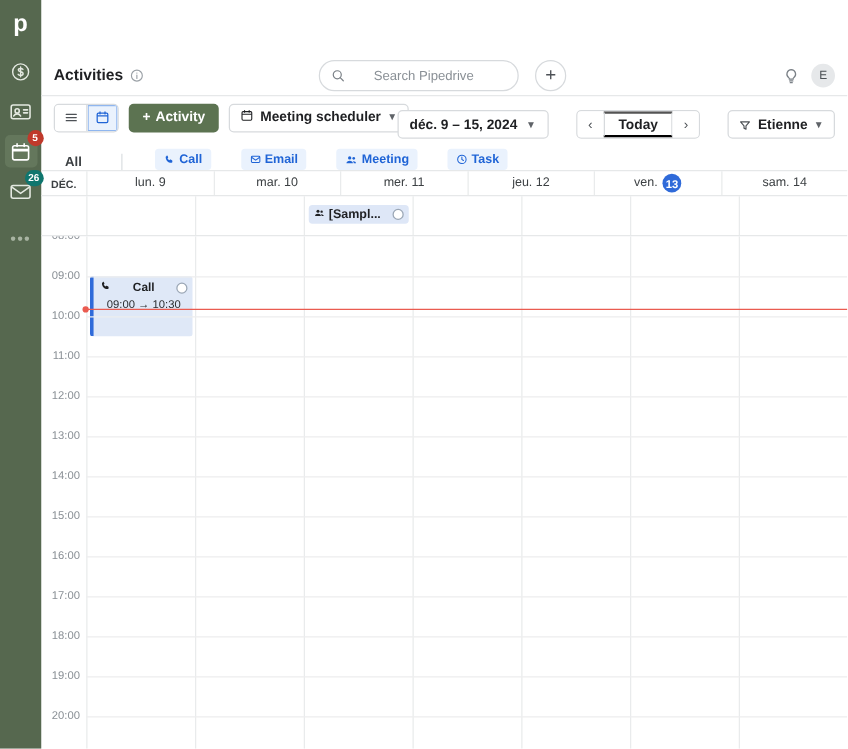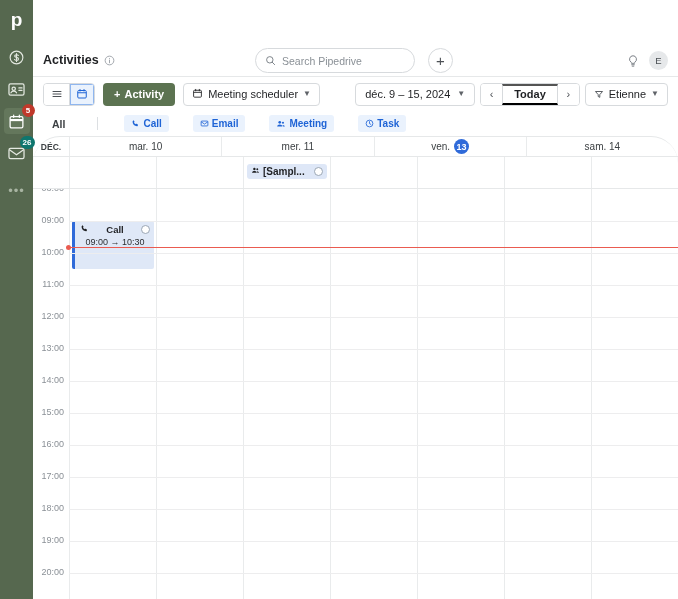--- a/index.html
+++ b/index.html
@@ -62,21 +62,21 @@
   }
   .page-title {
     font-size: 12.5px; font-weight: bold; color: #1f2023;
     margin-right: 5px;
   }
   .info-icon { color: #9aa0a6; display: flex; align-items: center; }
   .search-wrap {
     position: absolute; left: 222px; top: 4px;
     width: 160px; height: 25px;
     border: 1px solid #d7dadd; border-radius: 13px;
-    display: flex; align-items: center; padding: 0 9px; gap: 6px;
+    display: flex; align-items: center; padding: 0 9px; gap: 23px;
     background: #fff;
   }
   .search-wrap .sicon { color: #7b8187; display: flex; }
   .search-input {
     border: none; outline: none; background: transparent;
     font-family: "Liberation Sans", sans-serif;
     font-size: 10.5px; color: #3c4043; width: 120px;
   }
   .search-input::placeholder { color: #8a9096; }
   .plus-btn {
@@ -124,30 +124,30 @@
     border: none; border-radius: 4px;
     font-size: 11px; font-weight: bold;
     font-family: "Liberation Sans", sans-serif;
     padding: 0 11px;
     display: flex; align-items: center; gap: 4px;
   }
   .btn-white {
     height: 23px;
     background: #fff; color: #1f2023;
     border: 1px solid #d7dadd; border-radius: 4px;
-    font-size: 11px; font-weight: normal;
+    font-size: 11px; font-weight: bold;
     font-family: "Liberation Sans", sans-serif;
     padding: 0 8px;
     display: flex; align-items: center; gap: 5px;
   }
   .btn-scheduler { margin-left: 8px; }
   .caret { font-size: 8px; color: #5f6368; line-height: 1; }
   .toolbar-right {
     position: absolute; right: 10px; top: 0; height: 34px;
-    display: flex; align-items: center; gap: 5px;
+    display: flex; align-items: flex-end; gap: 22px;
   }
   .daterange { padding: 0 9px; gap: 7px; }
   .navgroup {
     display: flex; height: 23px;
     border: 1px solid #d7dadd; border-radius: 4px; overflow: hidden; background: #fff;
   }
   .nav-arrow {
     width: 21px; display: flex; align-items: center; justify-content: center;
     color: #4d5156; font-size: 11px; background: #fff; border: none;
   }
@@ -155,41 +155,41 @@
     padding: 0 11px; display: flex; align-items: center;
     font-size: 11px; font-weight: bold; color: #1f2023;
     border-left: 1px solid #d7dadd; border-right: 1px solid #d7dadd;
     background: #fff;
   }
   .filter-icon { color: #4d5156; display: flex; }
 
   
   .chips {
     height: 25px; flex: 0 0 25px;
-    display: flex; align-items: center; padding: 0 10px; gap: 24px;
+    display: flex; align-items: flex-end; padding: 0 10px; gap: 24px;
     position: relative;
   }
   .chip-all {
     font-size: 10.5px; color: #3c4043; font-weight: bold;
     padding: 0 8px 0 9px;
   }
   .chip-div { width: 1px; height: 13px; background: #dcdfe2; margin-right: 2px; }
   .chip {
     height: 17px; padding: 0 7px; border-radius: 3px;
     background: #eaf2fd; color: #1f64d6;
     font-size: 10px; font-weight: bold;
     display: flex; align-items: center; gap: 3px;
   }
   .chip svg { display: block; }
 
   
   .cal {
     flex: 1; min-height: 0;
     border-top: 1px solid #e6e8e9;
-    display: flex; flex-direction: column; border-radius: 27px;
+    display: flex; flex-direction: column;
   }
   .cal-head {
     display: flex; height: 20px; flex: 0 0 20px;
     border-bottom: 1px solid #e6e8e9;
   }
   .gutter { width: 36px; flex: 0 0 36px; }
   .gutter-label {
     font-size: 8.5px; font-weight: bold; color: #3c4043;
     display: flex; align-items: center; justify-content: center; height: 100%;
   }
@@ -468,24 +468,30 @@
       </span>
     </div>
 
     <section class="cal">
 
       <div class="cal-head">
         <div class="gutter">
           <div class="gutter-label">DÉC.</div>
         </div>
         <div class="daycol">
+          <span>lun. 9</span>
+        </div>
+        <div class="daycol">
           <span>mar. 10</span>
         </div>
         <div class="daycol">
           <span>mer. 11</span>
+        </div>
+        <div class="daycol">
+          <span>jeu. 12</span>
         </div>
         <div class="daycol">
           <span class="day-today">
             <span>ven.</span>
             <span class="today-badge">13</span>
           </span>
         </div>
         <div class="daycol">
           <span>sam. 14</span>
         </div>

